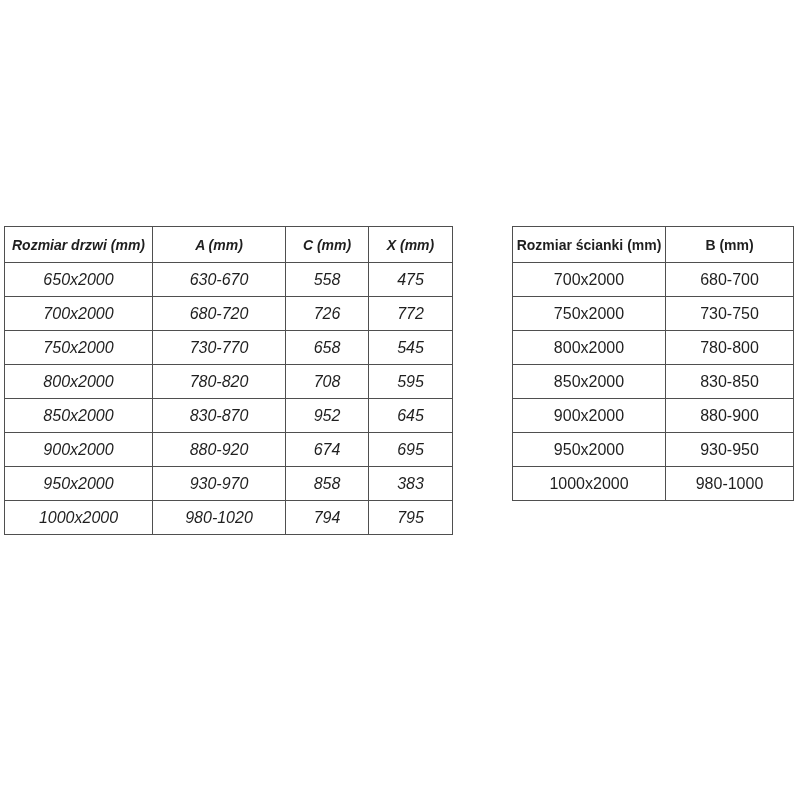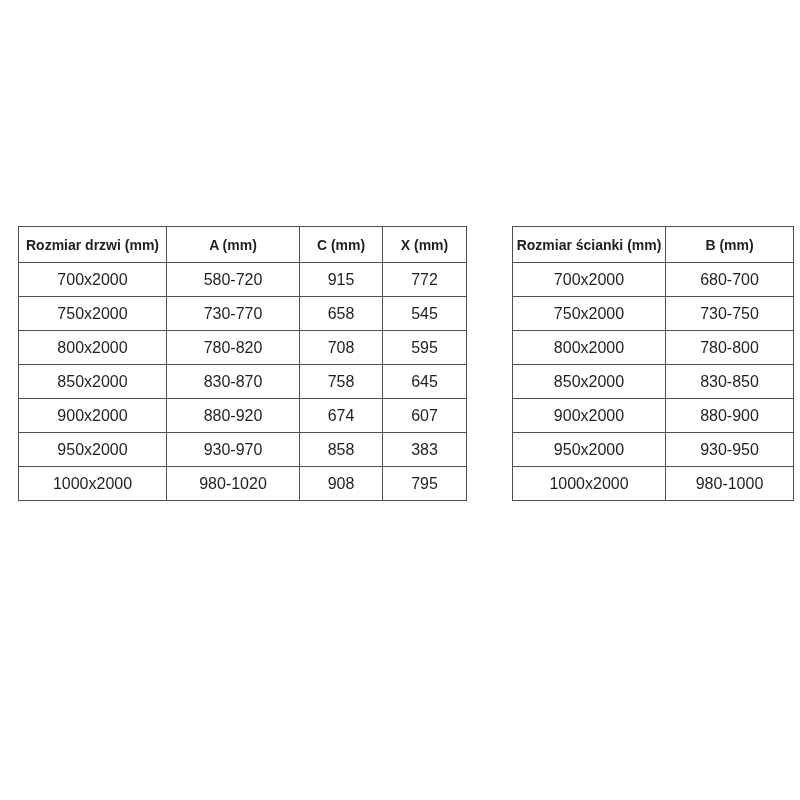--- a/index.html
+++ b/index.html
@@ -33,23 +33,24 @@
     font-size: 14px;
     font-weight: bold;
     height: 35px;
   }
   table.spec-table td {
     font-size: 16px;
     font-weight: normal;
     height: 33px;
   }
   #door-table {
-    left: 18px;
+    left: 4px;
     top: 226px;
     width: 448px;
+    font-style: italic;
   }
   #wall-table {
     left: 512px;
     top: 226px;
     width: 281px;
     border-radius: 27px;
   }
 </style>
 </head>
 <body>
@@ -64,59 +65,65 @@
 <thead>
       <tr>
         <th>Rozmiar drzwi (mm)</th>
         <th>A (mm)</th>
         <th>C (mm)</th>
         <th>X (mm)</th>
       </tr>
     </thead>
     <tbody>
       <tr>
+        <td>650x2000</td>
+        <td>630-670</td>
+        <td>558</td>
+        <td>475</td>
+      </tr>
+      <tr>
         <td>700x2000</td>
-        <td>580-720</td>
-        <td>915</td>
+        <td>680-720</td>
+        <td>726</td>
         <td>772</td>
       </tr>
       <tr>
         <td>750x2000</td>
         <td>730-770</td>
         <td>658</td>
         <td>545</td>
       </tr>
       <tr>
         <td>800x2000</td>
         <td>780-820</td>
         <td>708</td>
         <td>595</td>
       </tr>
       <tr>
         <td>850x2000</td>
         <td>830-870</td>
-        <td>758</td>
+        <td>952</td>
         <td>645</td>
       </tr>
       <tr>
         <td>900x2000</td>
         <td>880-920</td>
         <td>674</td>
-        <td>607</td>
+        <td>695</td>
       </tr>
       <tr>
         <td>950x2000</td>
         <td>930-970</td>
         <td>858</td>
         <td>383</td>
       </tr>
       <tr>
         <td>1000x2000</td>
         <td>980-1020</td>
-        <td>908</td>
+        <td>794</td>
         <td>795</td>
       </tr>
     </tbody>
   </table>
 
 <table id="wall-table" class="spec-table">
   <colgroup>
     <col style="width:153px">
     <col style="width:128px">
   </colgroup>

